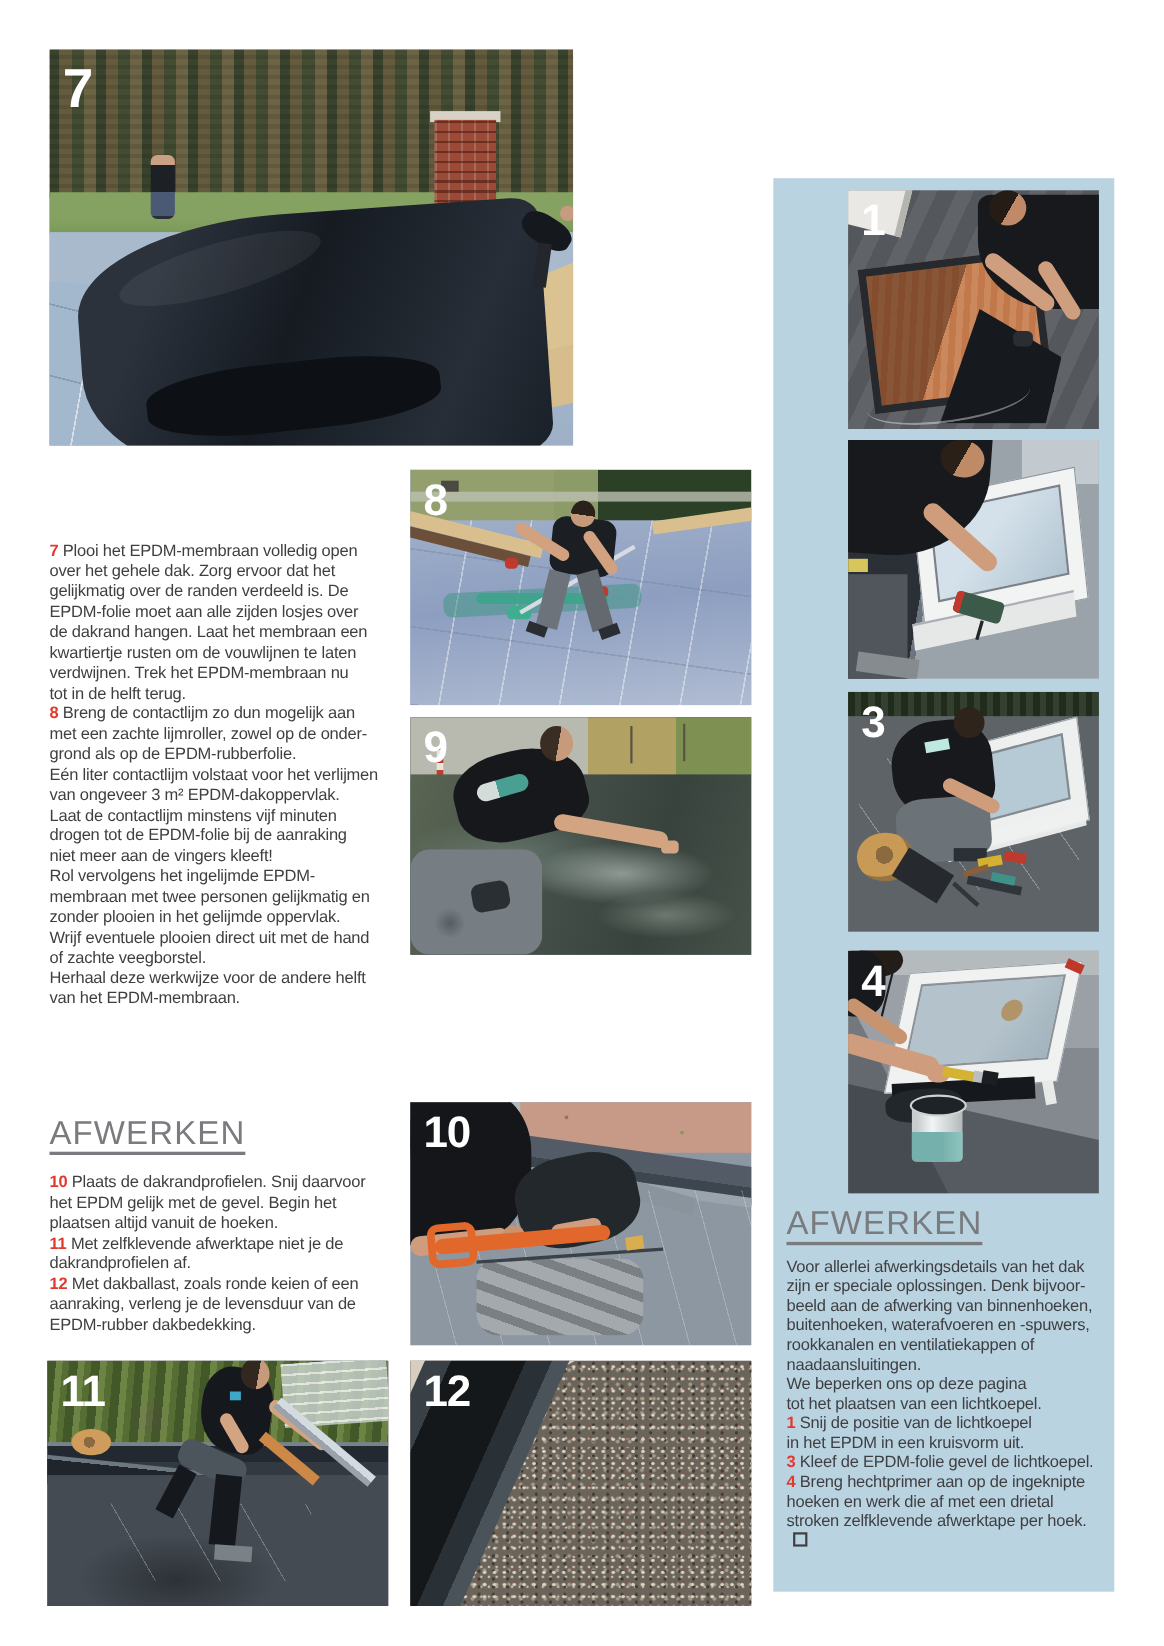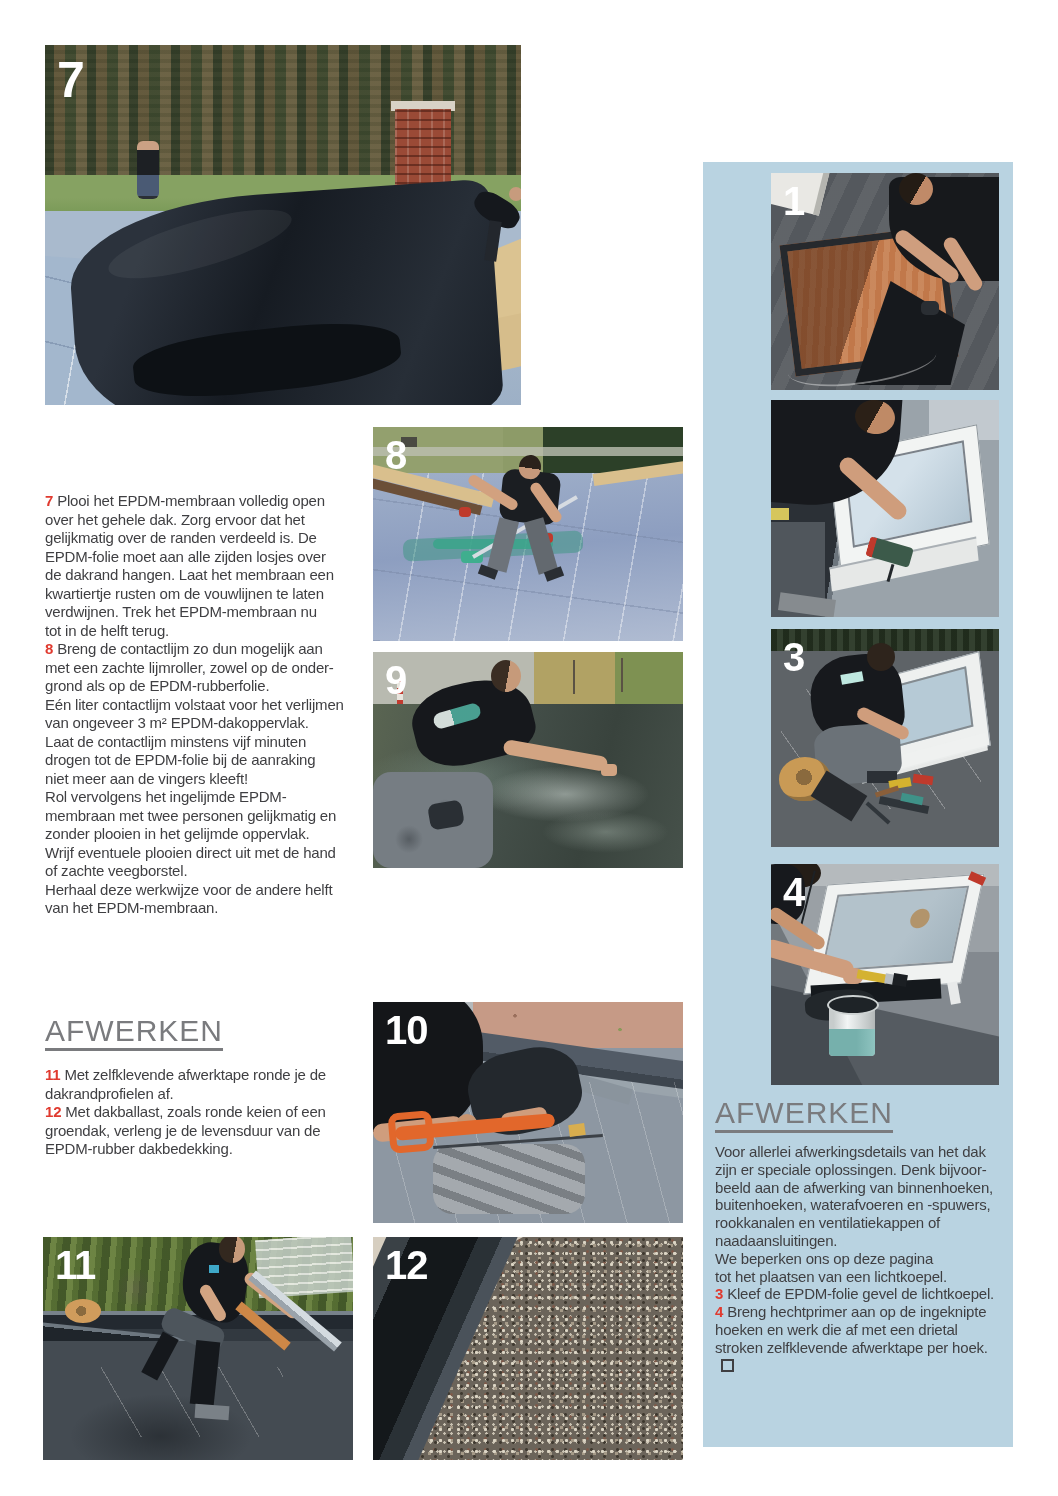--- a/index.html
+++ b/index.html
@@ -339,24 +339,27 @@
 membraan met twee personen gelijkmatig en
 zonder plooien in het gelijmde oppervlak.
 Wrijf eventuele plooien direct uit met de hand
 of zachte veegborstel.
 Herhaal deze werkwijze voor de andere helft
 van het EPDM-membraan.</span></div>
     </div>
 
   <h2 class="sec" style="left:45px;top:1014px;">AFWERKEN</h2>
   <div class="tbody" style="left:45px;top:1066px;width:325px;">
-      <div class="titem"><span class="tnum">11</span> <span class="ttext">Met zelfklevende afwerktape ronde je de
+      <div class="titem"><span class="tnum">10</span> <span class="ttext">Plaats de dakrandprofielen. Snij daarvoor
+het EPDM gelijk met de gevel. Begin het
+plaatsen altijd vanuit de hoeken.</span></div>
+      <div class="titem"><span class="tnum">11</span> <span class="ttext">Met zelfklevende afwerktape niet je de
 dakrandprofielen af.</span></div>
       <div class="titem"><span class="tnum">12</span> <span class="ttext">Met dakballast, zoals ronde keien of een
-groendak, verleng je de levensduur van de
+aanraking, verleng je de levensduur van de
 EPDM-rubber dakbedekking.</span></div>
     </div>
 
   <div class="photo p8">
     <div class="abs p8-land"></div>
     <div class="abs p8-road"></div>
     <div class="abs p8-shed"></div>
     <div class="abs p8-roof"></div>
     <div class="abs p8-grid"></div>
     <div class="abs p8-woodL"></div>
@@ -528,20 +531,22 @@
     <h2 class="sec" style="left:12px;top:934px;">AFWERKEN</h2>
     <div class="tbody details" style="left:12px;top:981px;width:292px;">
         <div class="titem"><span class="ttext">Voor allerlei afwerkingsdetails van het dak
 zijn er speciale oplossingen. Denk bijvoor-
 beeld aan de afwerking van binnenhoeken,
 buitenhoeken, waterafvoeren en -spuwers,
 rookkanalen en ventilatiekappen of
 naadaansluitingen.
 We beperken ons op deze pagina
 tot het plaatsen van een lichtkoepel.</span></div>
+        <div class="titem"><span class="tnum">1</span> <span class="ttext">Snij de positie van de lichtkoepel
+in het EPDM in een kruisvorm uit.</span></div>
         <div class="titem"><span class="tnum">3</span> <span class="ttext">Kleef de EPDM-folie gevel de lichtkoepel.</span></div>
         <div class="titem"><span class="tnum">4</span> <span class="ttext">Breng hechtprimer aan op de ingeknipte
 hoeken en werk die af met een drietal
 stroken zelfklevende afwerktape per hoek. <span class="endsq"></span></span></div>
       </div>
   </div>
 
 </div>
 
 </body></html>

